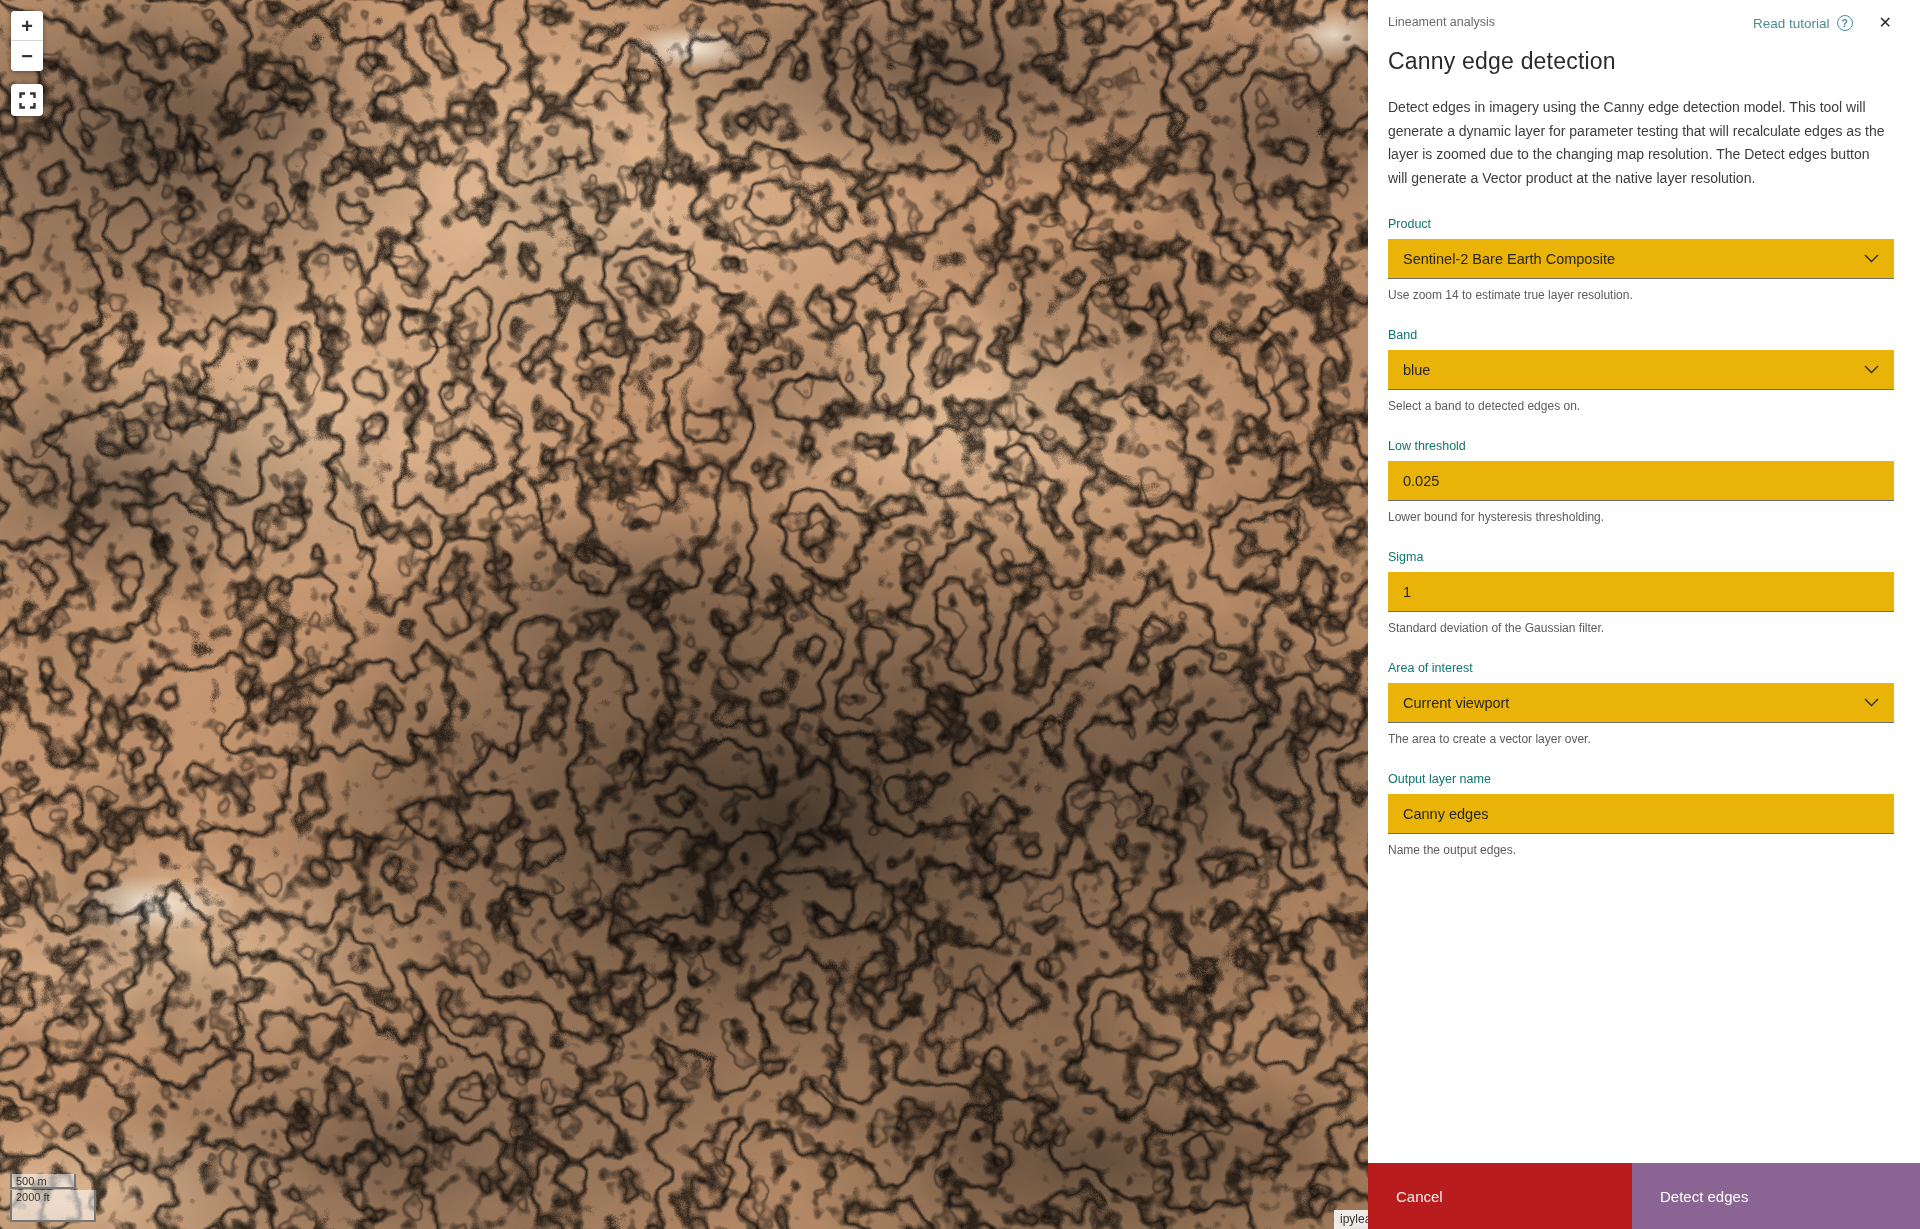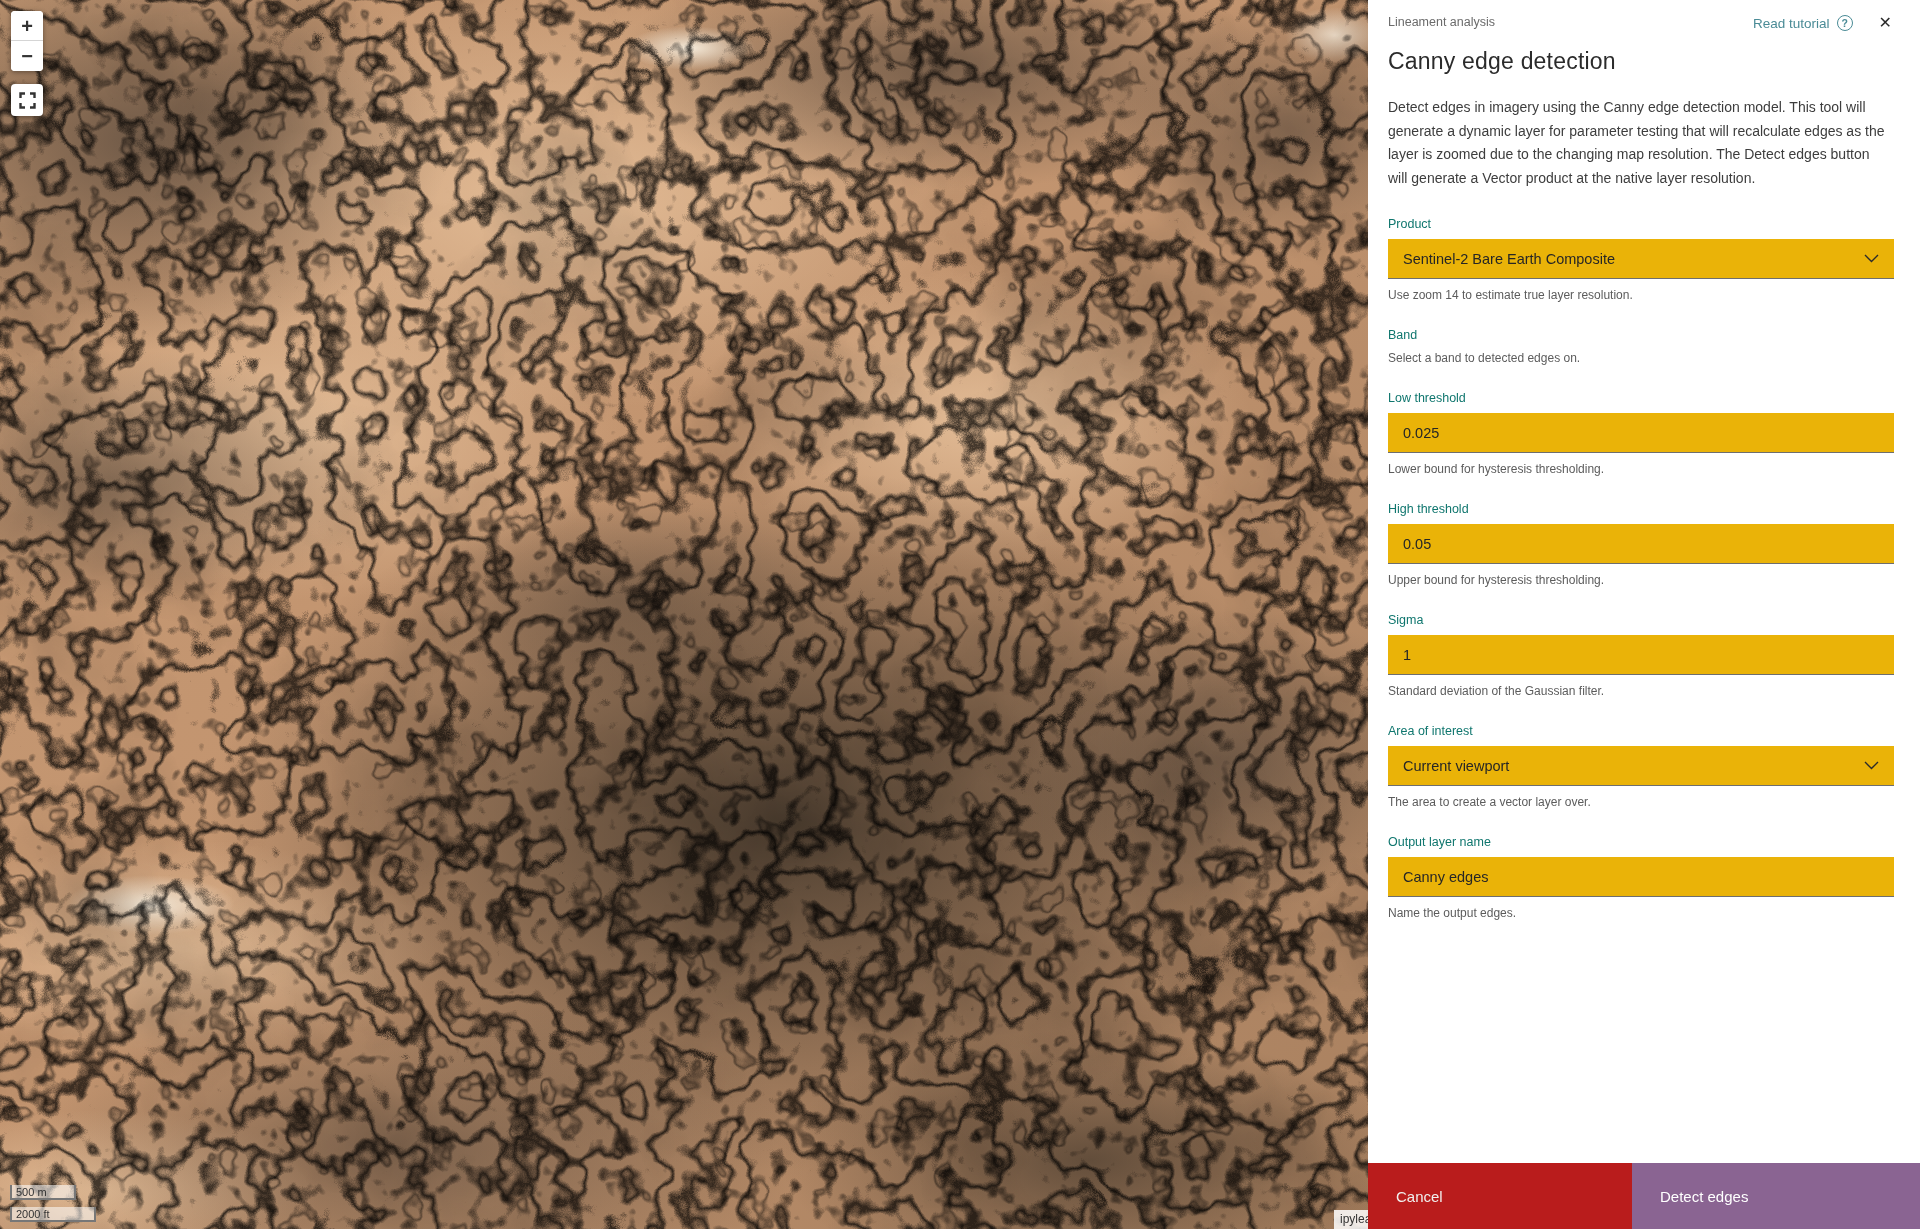--- a/index.html
+++ b/index.html
@@ -17,21 +17,21 @@
               font-family:"Liberation Sans",sans-serif; font-size:20px; font-weight:bold; color:#333;
               line-height:28px; text-align:center; }
   .zoom-btn.top { border-bottom:1px solid #d5d5d5; }
   .fs-ctl { position:absolute; top:84px; left:11px; width:32px; height:32px; background:#fff; border:none;
             border-radius:4px; box-shadow:0 1px 5px rgba(0,0,0,.4); z-index:6; cursor:pointer;
             display:flex; align-items:center; justify-content:center; }
 
   .scale { position:absolute; left:10px; bottom:7px; z-index:6; font-size:11px; line-height:12px; color:#333; }
   .scale-line { background:rgba(255,255,255,.55); padding:1px 4px 0 4px; white-space:nowrap; }
   .scale-m  { width:66px; border:2px solid #777; border-top:none; height:15px; }
-  .scale-ft { width:86px; border:2px solid #777; border-top:none; height:15px; margin-top:7px; }
+  .scale-ft { width:86px; border:2px solid #777; border-top:none; height:32px; margin-top:1px; }
 
   .attrib { position:absolute; right:0; bottom:0; z-index:6; background:rgba(255,255,255,.85);
             font-size:12px; color:#333; padding:2px 1px 3px 6px; white-space:nowrap; overflow:hidden; max-width:34px; }
 
   
   .panel { position:relative; width:552px; height:1229px; background:#fff; padding:13px 26px 0 20px; flex:0 0 auto; }
   .panel-head { display:flex; align-items:flex-start; justify-content:space-between; }
   .crumb { font-size:12.5px; color:#6b6b6b; padding-top:2px; }
   .head-right { display:flex; align-items:center; gap:24px; }
   .tutorial { display:flex; align-items:center; gap:7px; color:#4a8b96; font-size:13.5px; cursor:pointer; text-decoration:none; }
@@ -182,34 +182,35 @@
           <span>Sentinel-2 Bare Earth Composite</span>
           <svg class="chev" width="15" height="9" viewBox="0 0 15 9">
               <path d="M1 1l6.5 6.5L14 1" fill="none" stroke="#2b2b2b" stroke-width="1.4"></path>
             </svg>
         </div>
         <div class="helper">Use zoom 14 to estimate true layer resolution.</div>
       </div>
 
       <div class="field">
         <div class="flabel">Band</div>
+        <div class="control select">
+          <span>blue</span>
+          <svg class="chev" width="15" height="9" viewBox="0 0 15 9">
+              <path d="M1 1l6.5 6.5L14 1" fill="none" stroke="#2b2b2b" stroke-width="1.4"></path>
+            </svg>
+        </div>
         <div class="helper">Select a band to detected edges on.</div>
       </div>
 
       <div class="field">
         <div class="flabel">Low threshold</div>
         <input class="control" value="0.025" style="">
         <div class="helper">Lower bound for hysteresis thresholding.</div>
       </div>
 
-      <div class="field">
-        <div class="flabel">High threshold</div>
-        <input class="control" value="0.05" style="">
-        <div class="helper">Upper bound for hysteresis thresholding.</div>
-      </div>
 
       <div class="field">
         <div class="flabel">Sigma</div>
         <input class="control" value="1" style="">
         <div class="helper">Standard deviation of the Gaussian filter.</div>
       </div>
 
       <div class="field">
         <div class="flabel">Area of interest</div>
         <div class="control select">

